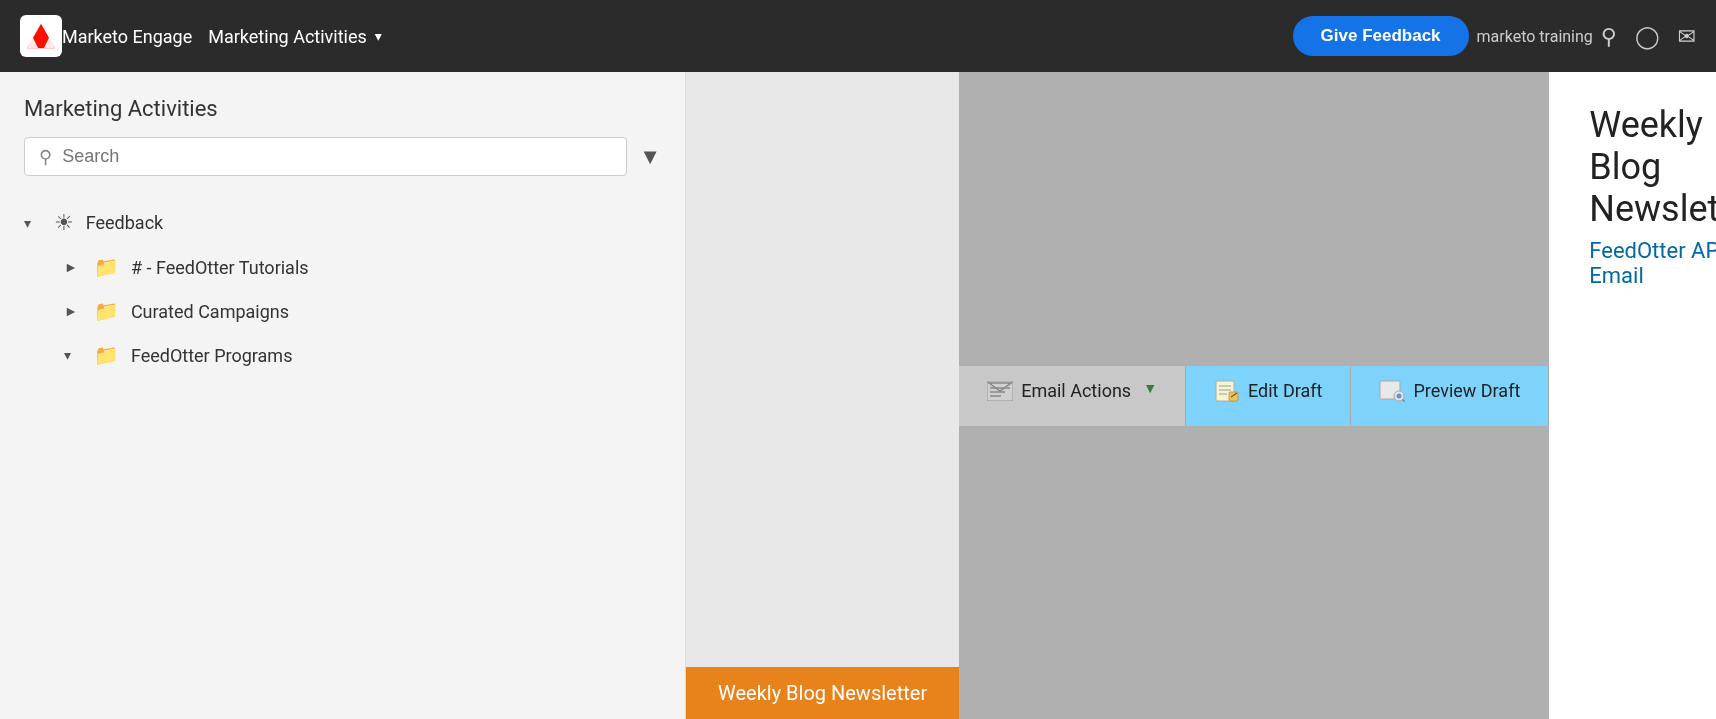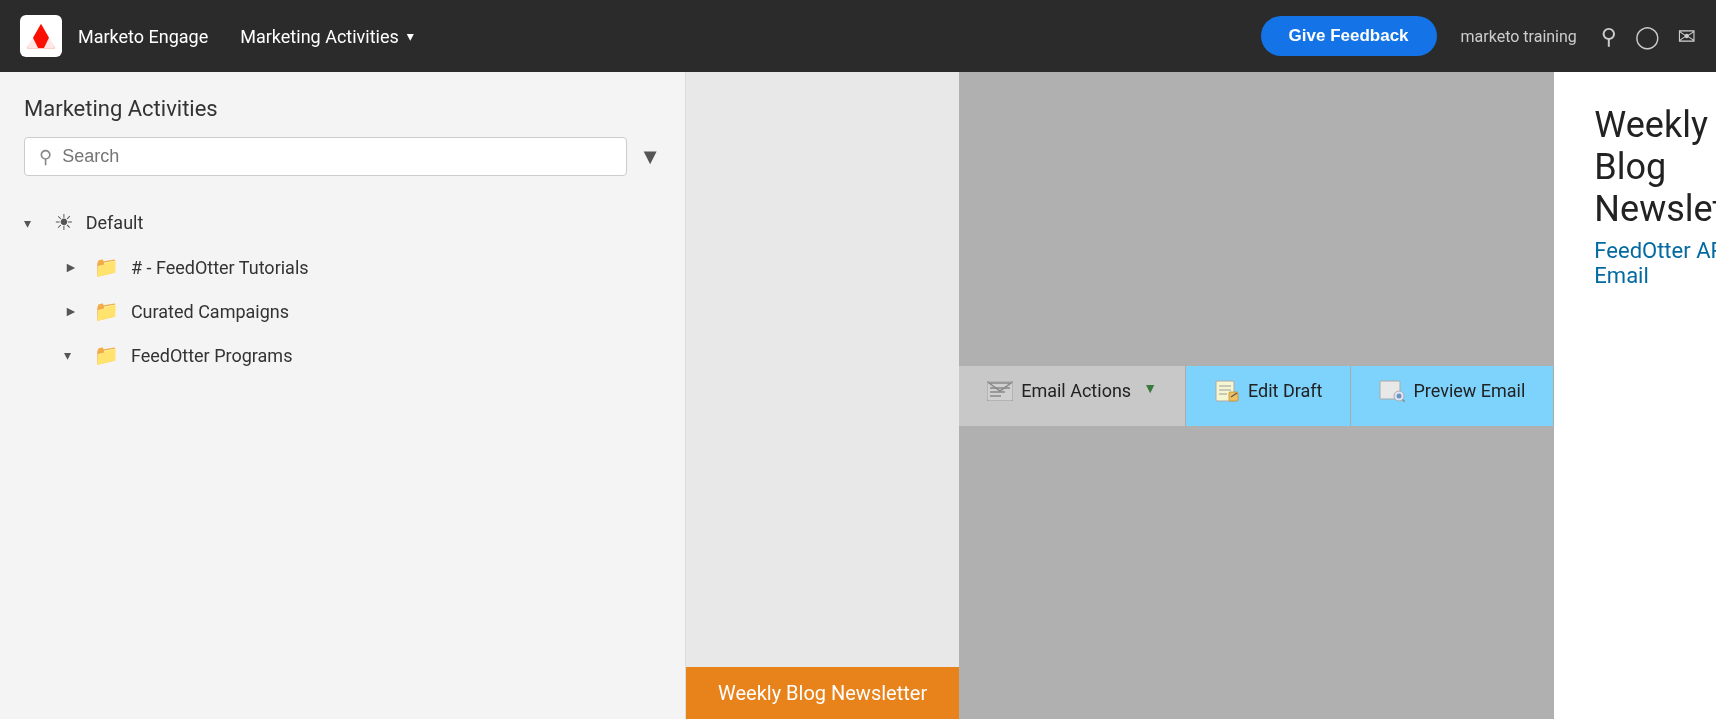--- a/index.html
+++ b/index.html
@@ -5,21 +5,20 @@
     * { box-sizing: border-box; margin: 0; padding: 0; }
     body { font-family: -apple-system, BlinkMacSystemFont, 'Segoe UI', Roboto, sans-serif; background: #f0f0f0; overflow: hidden; }
 
     
     .top-nav {
       background: #2b2b2b;
       height: 72px;
       display: flex;
       align-items: center;
       padding: 0 20px;
-      gap: 16px;
     }
     .adobe-logo {
       width: 42px;
       height: 42px;
       background: #fff;
       border-radius: 6px;
       display: flex;
       align-items: center;
       justify-content: center;
       flex-shrink: 0;
@@ -276,21 +275,21 @@
         <span class="search-icon-char">⚲</span>
         <input class="sidebar-search-input" type="text" placeholder="Search" style="">
       </div>
       <span class="filter-icon">▼</span>
     </div>
     <div class="sidebar-scrollable">
 
       <div class="tree-item">
         <span class="tree-chevron">▾</span>
         <span class="tree-globe">☀</span>
-        <span class="tree-label">Default</span>
+        <span class="tree-label">Feedback</span>
       </div>
 
       <div class="tree-item tree-child">
         <span class="tree-chevron">►</span>
         <span class="tree-folder">📁</span>
         <span class="tree-label"># - FeedOtter Tutorials</span>
       </div>
 
       <div class="tree-item tree-child">
         <span class="tree-chevron">►</span>
@@ -344,21 +343,21 @@
 
       <div class="toolbar-btn toolbar-btn-darker">
         <span class="toolbar-btn-icon">
           <svg width="26" height="22" viewBox="0 0 26 22">
             <rect x="1" y="1" width="20" height="18" rx="1" fill="#e8e8e8" stroke="#aaa" stroke-width="1"></rect>
             <circle cx="20" cy="16" r="5" fill="#e0e8f8" stroke="#aaa" stroke-width="1"></circle>
             <circle cx="20" cy="16" r="2.5" fill="#7090c0"></circle>
             <line x1="23.5" y1="19.5" x2="26" y2="22" stroke="#888" stroke-width="1.5"></line>
           </svg>
         </span>
-        <span>Preview Email</span>
+        <span>Preview Draft</span>
       </div>
     </div>
 
     <div class="detail-panel">
       <h1 class="detail-title">Weekly Blog Newsletter</h1>
       <p class="detail-subtitle">FeedOtter APP Email</p>
     </div>
   </main>
 </div>
 

